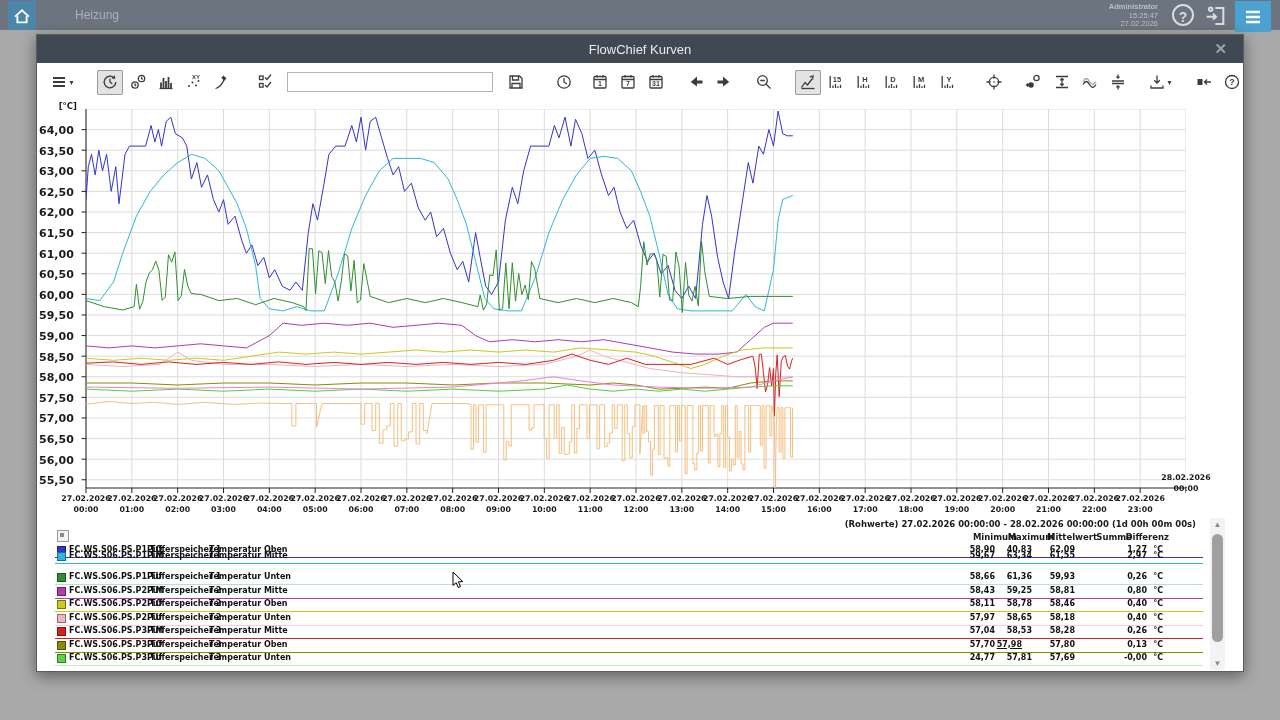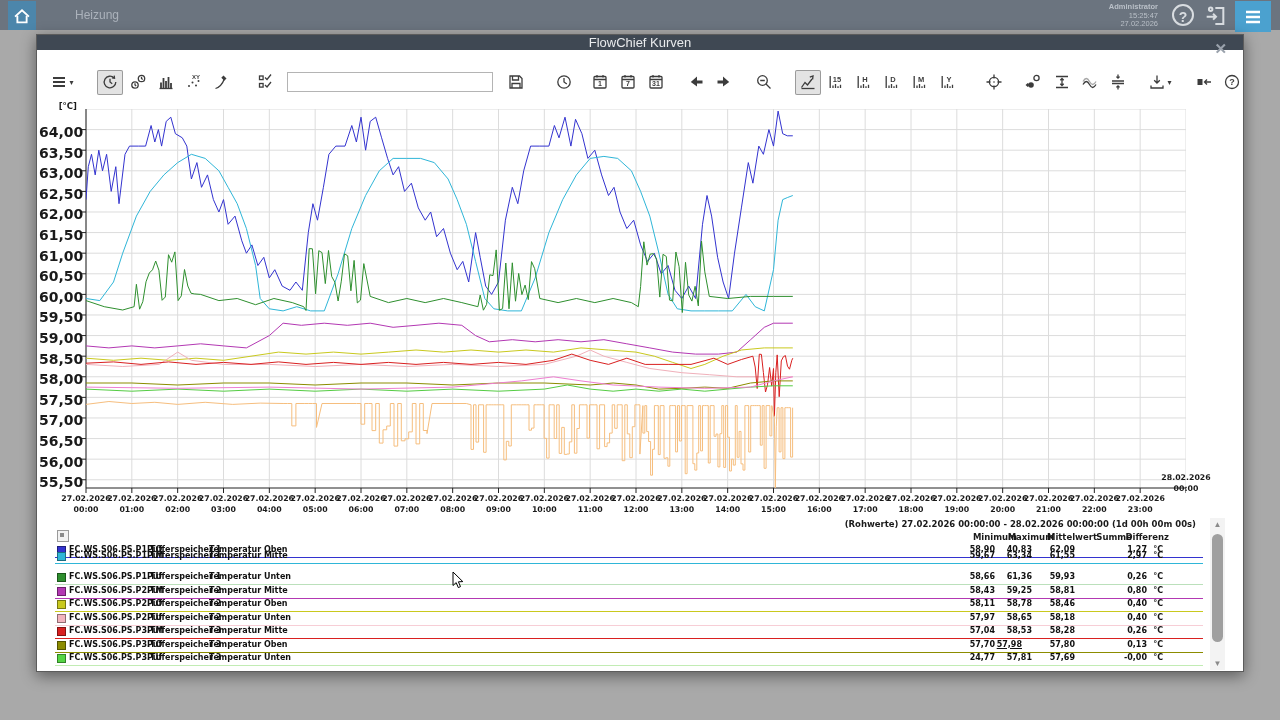--- a/index.html
+++ b/index.html
@@ -8,33 +8,33 @@
   .app-header{position:absolute;top:0;left:0;width:1280px;height:30px;background:#6b747f;}
   .home-btn{position:absolute;left:8px;top:1px;width:28px;height:29px;background:#4c86ab;display:flex;align-items:center;justify-content:center;cursor:pointer;}
   .app-title{position:absolute;left:75px;top:8px;color:#abb2bb;font-size:12px;}
   .user-block{position:absolute;right:122px;top:3px;text-align:right;color:#bac0c8;font-size:7.5px;line-height:8.5px;}
   .user-block .u-name{font-weight:bold;}
   .hdr-help{position:absolute;right:86px;top:4px;width:22px;height:22px;border:2.5px solid #d9dde1;border-radius:50%;color:#d9dde1;text-align:center;font-weight:bold;font-size:14px;line-height:22px;cursor:pointer;box-sizing:border-box;}
   .hdr-logout{position:absolute;right:52px;top:4px;width:24px;height:24px;cursor:pointer;}
   .hdr-menu{position:absolute;right:9px;top:1px;width:36px;height:31px;background:#4ba1cf;display:flex;align-items:center;justify-content:center;cursor:pointer;}
   
   .dialog{position:absolute;left:36px;top:34px;width:1208px;height:638px;background:#ffffff;border:1px solid #5c5c5c;box-shadow:0 4px 14px rgba(0,0,0,.45);box-sizing:border-box;}
-  .titlebar{position:absolute;left:0;top:0;width:100%;height:15px;background:#3f4853;color:#e9ebed;font-size:13px;display:flex;align-items:center;justify-content:center;}
+  .titlebar{position:absolute;left:0;top:0;width:100%;height:28px;background:#3f4853;color:#e9ebed;font-size:13px;display:flex;align-items:center;justify-content:center;}
   .titlebar .close{position:absolute;right:16px;top:5px;color:#9aa2ac;font-size:15px;font-weight:bold;cursor:pointer;line-height:18px;}
   .toolbar{position:absolute;left:0;top:28px;width:100%;height:38px;display:flex;align-items:center;padding-left:12px;box-sizing:border-box;}
   .tb-btn{min-width:26px;height:25px;display:flex;align-items:center;justify-content:center;color:#3c3c3c;border-radius:2px;margin-right:2px;cursor:pointer;flex:0 0 auto;}
   .tb-btn.sel{background:#e3e3e3;box-shadow:inset 0 0 0 1px #9b9b9b;}
   .tb-btn svg{display:block;}
   .tb-caret{font-size:8px;color:#3c3c3c;margin-left:1px;}
   .tb-input{width:198px;height:18px;border:1px solid #b4b4b4;margin:0 6px 0 8px;font-size:10px;padding:0 3px;flex:0 0 auto;}
   .tb-help{margin-left:auto;margin-right:16px;}
   
   .content{position:absolute;left:0;top:28px;right:0;bottom:0;}
   .unit-label{position:absolute;left:2px;top:38px;width:38px;text-align:right;font-size:8.5px;font-weight:bold;color:#1a1a1a;font-family:"DejaVu Sans",sans-serif;}
-  .ylab{position:absolute;left:2px;width:40px;text-align:left;font-size:14px;font-weight:bold;color:#1a1a1a;font-family:"DejaVu Sans",sans-serif;}
+  .ylab{position:absolute;left:2px;width:40px;text-align:left;font-size:11px;font-weight:bold;color:#1a1a1a;font-family:"DejaVu Sans",sans-serif;}
   .xlab{position:absolute;width:60px;text-align:center;font-size:7.8px;font-weight:bold;color:#1a1a1a;line-height:10.5px;font-family:"DejaVu Sans",sans-serif;}
   .plot-svg{position:absolute;left:44px;top:46px;}
   
   .range-label{position:absolute;right:47px;top:456px;font-size:8.5px;font-weight:bold;color:#1a1a1a;font-family:"DejaVu Sans",sans-serif;}
   .thead{position:absolute;left:0;top:469px;width:100%;height:12px;font-family:"DejaVu Sans",sans-serif;}
   .thead span{position:absolute;font-size:8.5px;font-weight:bold;color:#1a1a1a;}
   .all-check{position:absolute;left:20px;top:467px;width:10px;height:10px;border:1px solid #9a9a9a;background:#f2f2f2;cursor:pointer;}
   .all-check::after{content:"";position:absolute;left:2px;top:2px;width:4px;height:4px;background:#8a8a8a;}
   .trow{position:absolute;left:18px;right:40px;height:13px;font-family:"DejaVu Sans",sans-serif;cursor:pointer;}
   .trow span{position:absolute;top:1px;font-size:8px;font-weight:bold;color:#111;white-space:nowrap;}

